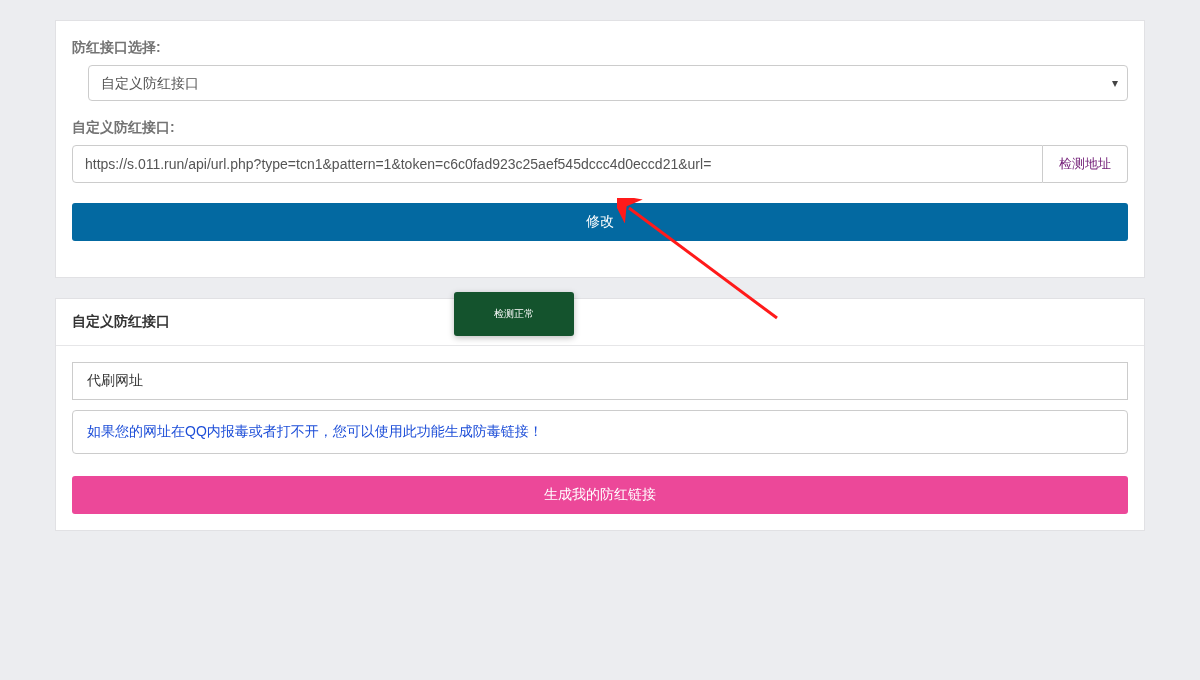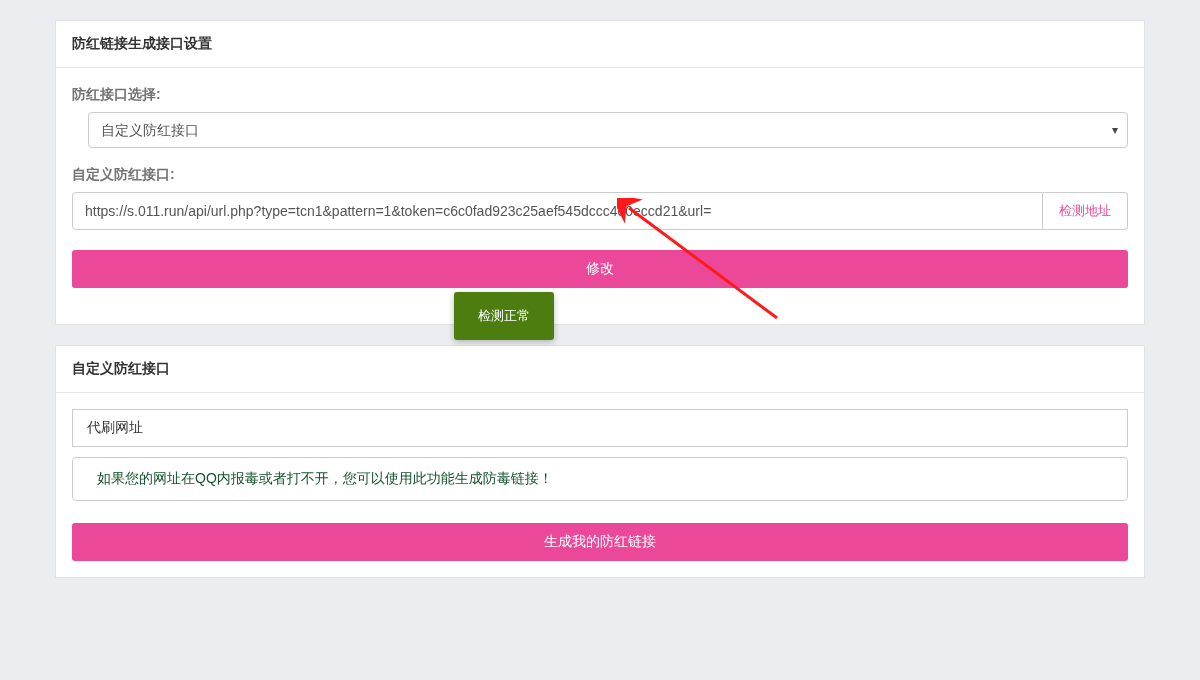--- a/index.html
+++ b/index.html
@@ -68,37 +68,37 @@
       border-bottom-right-radius: 0;
       flex: 1;
     }
     .addon-btn {
       border: 1px solid #ccc;
       border-left: none;
       background: #fff;
       padding: 9px 16px;
       border-top-right-radius: 4px;
       border-bottom-right-radius: 4px;
-      color: #ec4899;
+      color: #701a75;
       font-size: 13px;
       white-space: nowrap;
       cursor: pointer;
     }
     .btn-wide {
       display: block;
       width: 100%;
       padding: 10px 0;
       border: none;
       border-radius: 3px;
       color: #fff;
       font-size: 14px;
       cursor: pointer;
       text-align: center;
     }
-    .btn-purple { background: #ec4899; }
+    .btn-purple { background: #0369a1; }
     .btn-green { background: #ec4899; }
     .info-box {
       margin-top: 38px;
       border: 1px solid #e3e3e6;
       padding: 14px 16px;
       color: #444;
       font-size: 13.5px;
       line-height: 1.7;
     }
     .info-link {
@@ -116,25 +116,25 @@
       text-align: center;
       font-weight: 700;
       margin-right: 4px;
       vertical-align: -2px;
     }
     .toast {
       position: absolute;
       left: 50%;
       top: 292px;
       transform: translateX(-146px);
-      background: #4d7c0f;
+      background: #14532d;
       color: #fff;
-      padding: 15px 24px;
+      padding: 15px 40px;
       border-radius: 3px;
-      font-size: 13px;
+      font-size: 10px;
       z-index: 50;
       box-shadow: 0 2px 6px rgba(0,0,0,.25);
     }
     .arrow {
       position: absolute;
       left: 617px;
       top: 198px;
       z-index: 40;
       pointer-events: none;
     }
@@ -143,31 +143,30 @@
       border: 1px solid #ccc;
       border-radius: 0;
       padding: 9px 14px;
       color: #333;
       margin-bottom: 10px;
       font-size: 14px;
     }
     .hint-box {
       border: 1px solid #ccc;
       border-radius: 4px;
-      padding: 12px 24px;
-      color: #14532d;
+      padding: 12px 14px;
+      color: #1d4ed8;
       margin-bottom: 22px;
       font-size: 14px;
     }
   </style>
 </head>
 <body>
 
 <div class="panel">
-  <div class="panel-header">防红链接生成接口设置</div>
   <div class="panel-body">
 
     <label class="form-label">防红接口选择:</label>
     <div class="select-wrap">
       <select class="form-select">
         <option>自定义防红接口</option>
       </select>
       <span class="select-caret">▾</span>
     </div>
 

